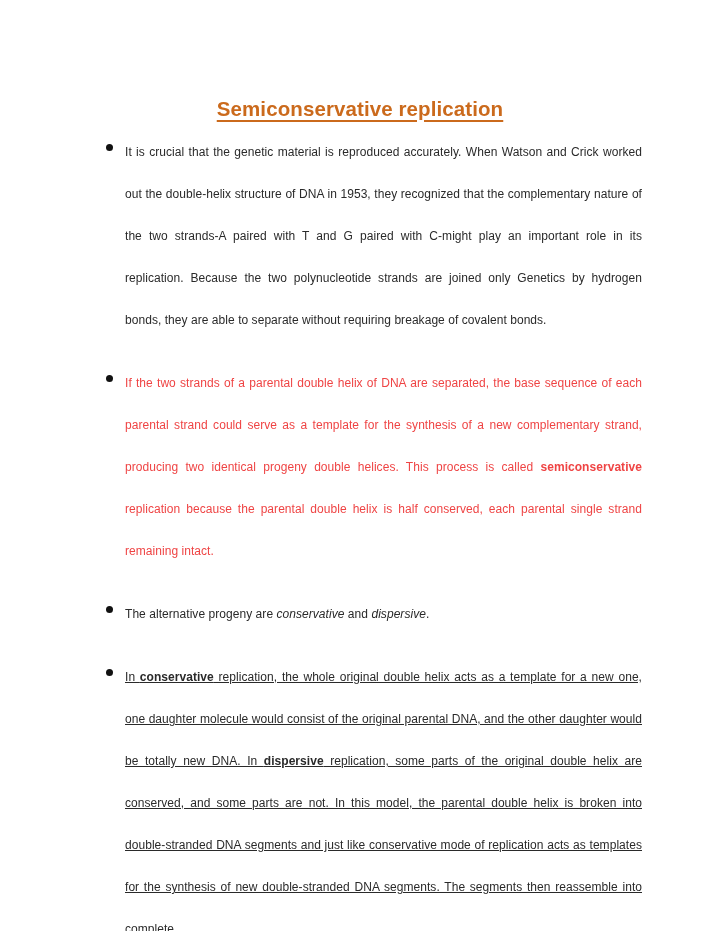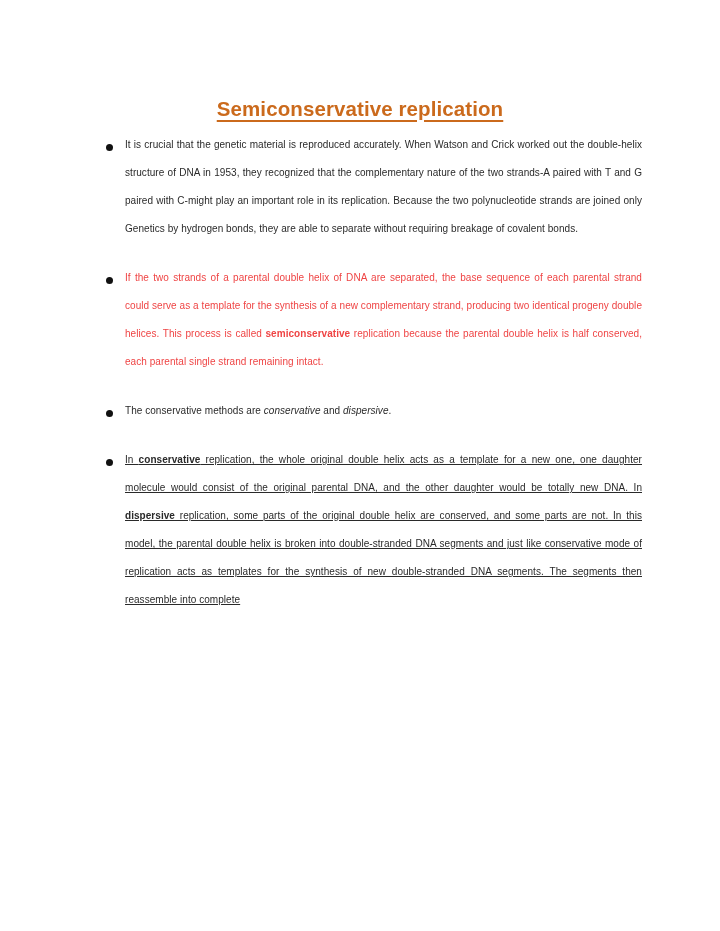--- a/index.html
+++ b/index.html
@@ -36,22 +36,22 @@
     position: absolute;
     top: 131px;
     left: 106px;
     width: 536px;
   }
   .bullet-item {
     position: relative;
     padding-left: 19px;
     margin-bottom: 21px;
     color: #2a2a2a;
-    font-size: 10px;
-    line-height: 28px;
+    font-size: 12px;
+    line-height: 42px;
     text-align: justify;
     text-justify: inter-word;
     letter-spacing: 0.05px;
   }
   .bullet-item:last-child {
     margin-bottom: 0;
   }
   .bullet-marker {
     position: absolute;
     left: 0;
@@ -86,21 +86,21 @@
     <div class="bullet-item" style="color: rgb(42, 42, 42);">
       <span class="bullet-marker" style="background: rgb(17, 17, 17);"></span>
       <span class="bullet-text"><span>It is crucial that the genetic material is reproduced accurately. When Watson and Crick worked out the double-helix structure of DNA in 1953, they recognized that the complementary nature of the two strands-A paired with T and G paired with C-might play an important role in its replication. Because the two polynucleotide strands are joined only Genetics by hydrogen bonds, they are able to separate without requiring breakage of covalent bonds.</span></span>
     </div>
     <div class="bullet-item" style="color: #ef4444;">
       <span class="bullet-marker" style="background: rgb(17, 17, 17);"></span>
       <span class="bullet-text"><span>If the two strands of a parental double helix of DNA are separated, the base sequence of each parental strand could serve as a template for the synthesis of a new complementary strand, producing two identical progeny double helices. This process is called </span><b>semiconservative</b><span> replication because the parental double helix is half conserved, each parental single strand remaining intact.</span></span>
     </div>
     <div class="bullet-item" style="color: rgb(42, 42, 42);">
       <span class="bullet-marker" style="background: rgb(17, 17, 17);"></span>
-      <span class="bullet-text"><span>The conservative methods are </span><i>conservative</i><span> and </span><i>dispersive</i><span>.</span></span>
+      <span class="bullet-text"><span>The alternative progeny are </span><i>conservative</i><span> and </span><i>dispersive</i><span>.</span></span>
     </div>
     <div class="bullet-item clipped" style="color: rgb(42, 42, 42); text-decoration: underline;">
       <span class="bullet-marker" style="background: rgb(17, 17, 17);"></span>
       <span class="bullet-text"><span>In </span><b>conservative</b><span> replication, the whole original double helix acts as a template for a new one, one daughter molecule would consist of the original parental DNA, and the other daughter would be totally new DNA. In </span><b>dispersive</b><span> replication, some parts of the original double helix are conserved, and some parts are not. In this model, the parental double helix is broken into double-stranded DNA segments and just like conservative mode of replication acts as templates for the synthesis of new double-stranded DNA segments. The segments then reassemble into complete</span></span>
     </div>
   </div>
 
 </div>
 
 </body></html>

